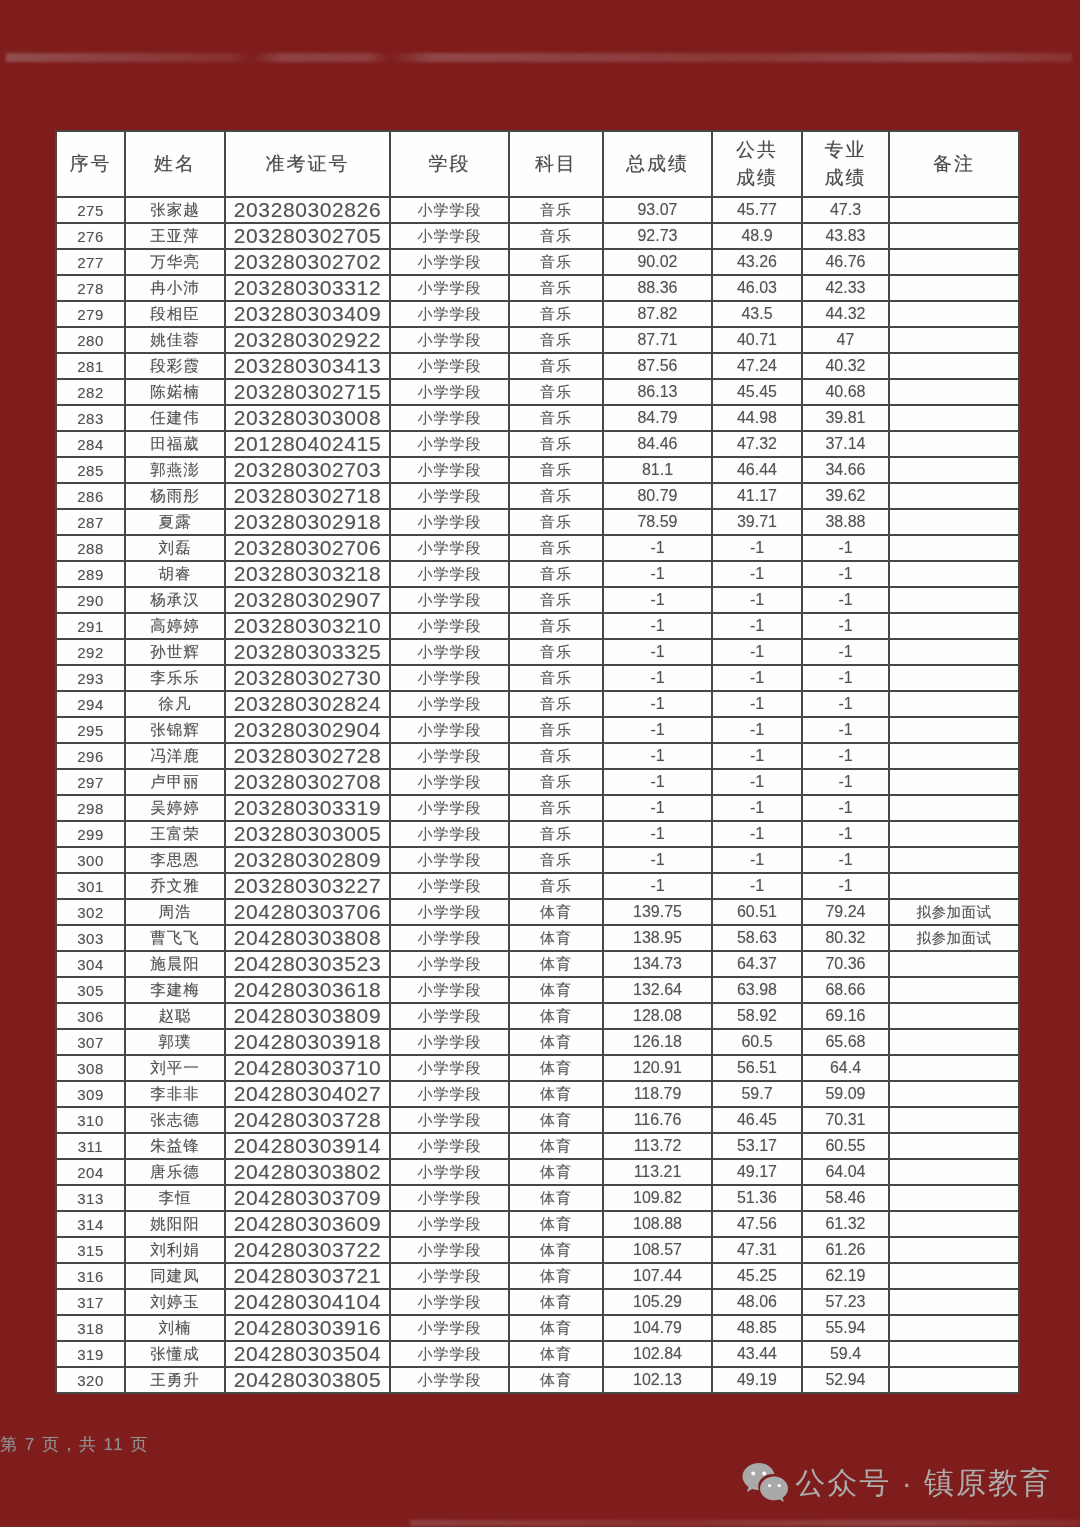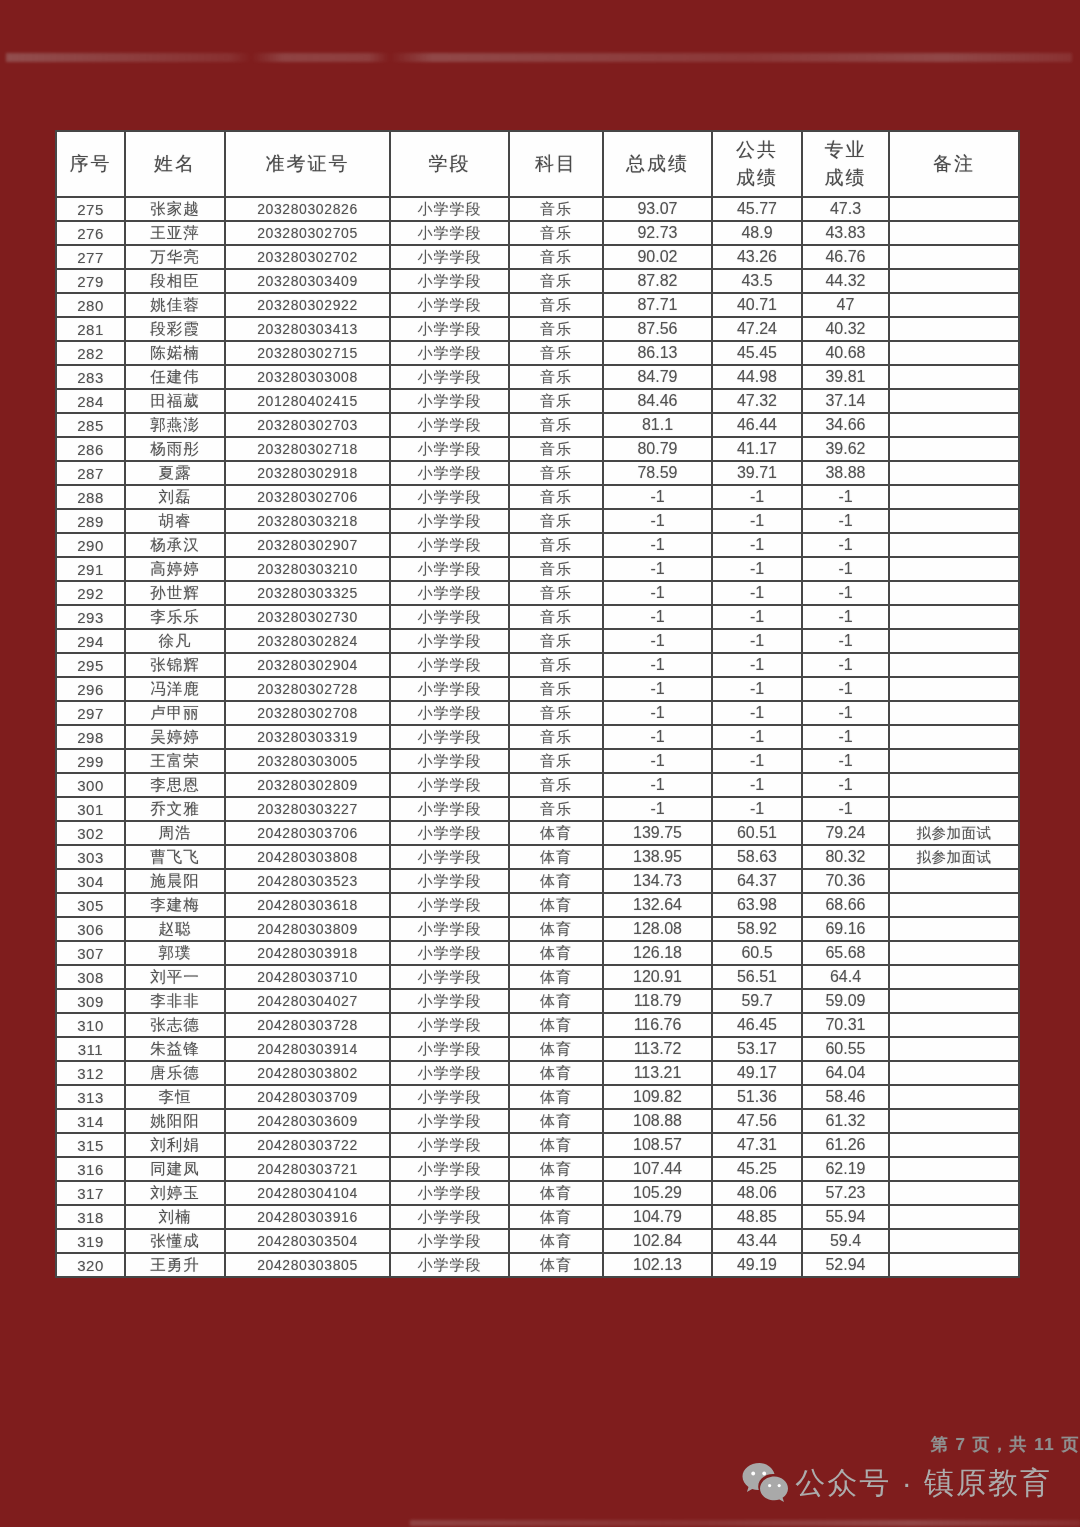--- a/index.html
+++ b/index.html
@@ -56,29 +56,28 @@
     white-space:normal; letter-spacing:2px;
   }
   .score-table td {
     height:22px;
     font-size:16px;
     color:#535353;
     text-shadow:0 0 1px rgba(120,120,120,.5);
   }
   .score-table td.col-0 { font-size:15px; letter-spacing:.5px; }
   .score-table td.col-1 { font-size:15.5px; letter-spacing:1px; }
-  .score-table td.col-2 { font-size:14px; letter-spacing:.6px; }
+  .score-table td.col-2 { font-size:21px; letter-spacing:.6px; }
   .score-table td.col-3, .score-table td.col-4 { font-size:15px; letter-spacing:1px; color:#5a5a5a; }
   .score-table td.col-8 { font-size:14.5px; letter-spacing:.5px; }
   .page-footer {
     position:absolute; top:1433px; left:0; width:100%;
-    text-align:right;
+    text-align:left;
     font-size:17px; color:#8f8f8f; letter-spacing:1.5px;
     text-shadow:0 0 1px rgba(150,150,150,.4);
-    font-weight:bold;
   }
   .wechat-badge {
     position:absolute; top:1461px; right:28px;
     display:flex; align-items:center; gap:2px;
   }
   .wechat-badge .label {
     font-size:30px; color:#acacac; letter-spacing:2px;
   }
   .wechat-badge svg { display:block; }
 </style>
@@ -142,20 +141,31 @@
           <td class="col-1">万华亮</td>
           <td class="col-2">203280302702</td>
           <td class="col-3">小学学段</td>
           <td class="col-4">音乐</td>
           <td class="col-5">90.02</td>
           <td class="col-6">43.26</td>
           <td class="col-7">46.76</td>
           <td class="col-8"></td>
         </tr>
         <tr>
+          <td class="col-0">278</td>
+          <td class="col-1">冉小沛</td>
+          <td class="col-2">203280303312</td>
+          <td class="col-3">小学学段</td>
+          <td class="col-4">音乐</td>
+          <td class="col-5">88.36</td>
+          <td class="col-6">46.03</td>
+          <td class="col-7">42.33</td>
+          <td class="col-8"></td>
+        </tr>
+        <tr>
           <td class="col-0">279</td>
           <td class="col-1">段相臣</td>
           <td class="col-2">203280303409</td>
           <td class="col-3">小学学段</td>
           <td class="col-4">音乐</td>
           <td class="col-5">87.82</td>
           <td class="col-6">43.5</td>
           <td class="col-7">44.32</td>
           <td class="col-8"></td>
         </tr>
@@ -505,21 +515,21 @@
           <td class="col-1">朱益锋</td>
           <td class="col-2">204280303914</td>
           <td class="col-3">小学学段</td>
           <td class="col-4">体育</td>
           <td class="col-5">113.72</td>
           <td class="col-6">53.17</td>
           <td class="col-7">60.55</td>
           <td class="col-8"></td>
         </tr>
         <tr>
-          <td class="col-0">312</td>
+          <td class="col-0">204</td>
           <td class="col-1">唐乐德</td>
           <td class="col-2">204280303802</td>
           <td class="col-3">小学学段</td>
           <td class="col-4">体育</td>
           <td class="col-5">113.21</td>
           <td class="col-6">49.17</td>
           <td class="col-7">64.04</td>
           <td class="col-8"></td>
         </tr>
         <tr>

